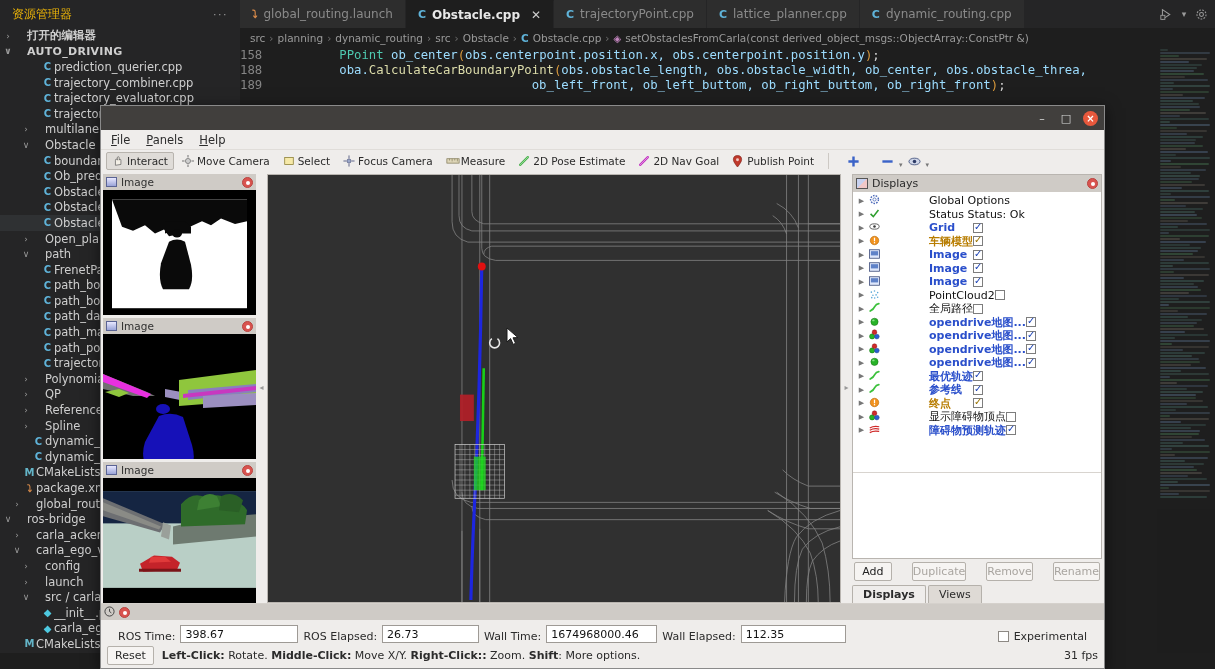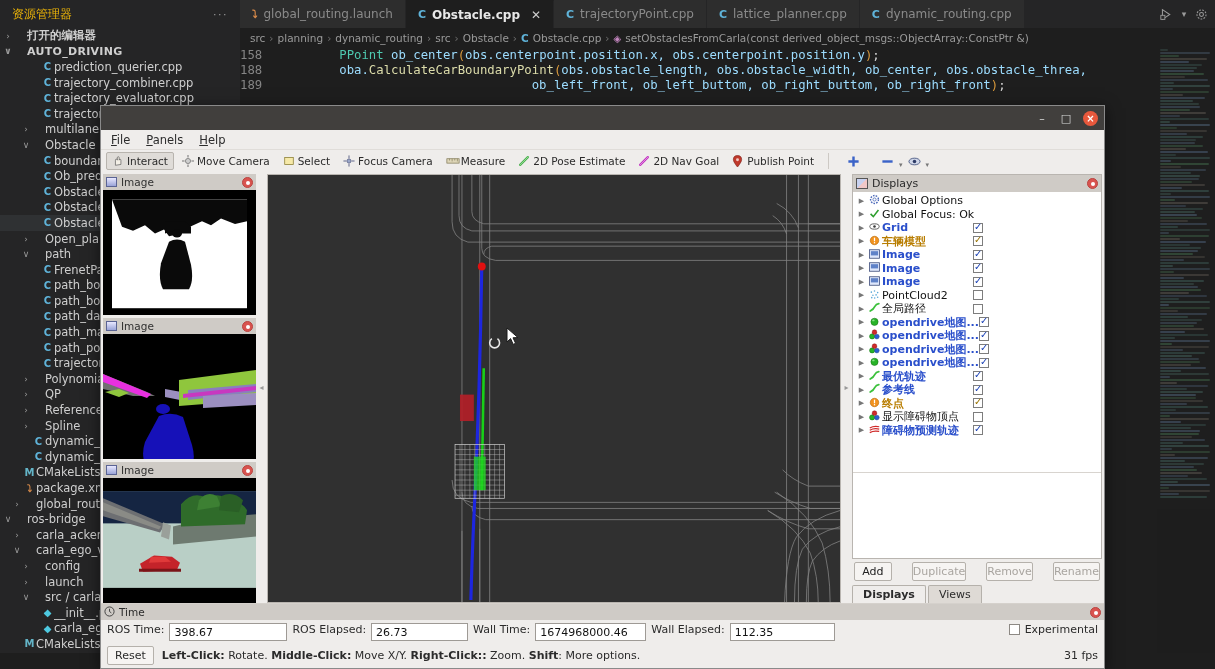--- a/index.html
+++ b/index.html
@@ -118,21 +118,21 @@
   
   .disp-col { width:250px; flex:none; display:flex; flex-direction:column; padding-top:2px; }
   .disp-panel { flex:1; display:flex; flex-direction:column; min-height:0; border:1px solid #b9b5b0; background:#fff;}
   .disp-head { height:17px; background:#cfcbc6; display:flex; align-items:center; gap:4px; padding:0 3px;
                font-size:11px; flex:none; }
   .disp-ico { width:12px; height:11px; background:linear-gradient(135deg,#c8d2f0 50%, #f0c8c8 50%); border:1px solid #555;}
   .disp-tree { flex:none; height:280px; overflow:hidden; background:#fff; font-size:11px; padding-top:2px;}
   .drow { display:flex; align-items:center; height:13.5px; padding-left:3px; }
   .drow .arr { width:11px; color:#777; font-size:7px; text-align:center; flex:none;}
   .drow .dico { width:15px; text-align:center; flex:none; font-size:11px; line-height:1;}
-  .drow .dlbl { flex:1; white-space:nowrap; }
+  .drow .dlbl { flex:1; white-space:nowrap;margin-left:47px; }
   .drow .dlbl.blue { color:#2a4fcb; font-weight:bold; }
   .drow .dlbl.orange { color:#b87d00; font-weight:bold; }
   .drow .dlbl.plain { color:#111; }
   .ckbox { width:10px; height:10px; border:1px solid #7d7d7d; background:#fff; margin-right:118px;
            position:relative; flex:none;}
   .ckbox.on::after { content:"✓"; position:absolute; left:0px; top:-3px; font-size:10px; color:#1b42b5; }
   .ckbox.on.amber::after { color:#9a7400; }
   .disp-blank { flex:1; background:#fff; border-top:1px solid #d8d4cf; }
   .disp-btns { height:24px; display:flex; align-items:center; gap:20px; padding:3px 2px; flex:none;}
   .dbtn { flex:1; height:19px; border:1px solid #b5b1ab; background:#f6f4f2; border-radius:2px;
@@ -141,21 +141,21 @@
   .disp-tabs { height:20px; display:flex; align-items:flex-end; gap:2px; flex:none; }
   .dtab { padding:2px 10px; font-size:11px; background:#dedad5; border:1px solid #b5b1ab; border-bottom:none;
           border-radius:2px 2px 0 0; }
   .dtab.on { background:#efedeb; font-weight:bold; }
 
   
   .rv-time { flex:none; background:#efedeb; border-top:1px solid #d5d1cc; }
   .time-head { height:16px; background:#cfcbc6; display:flex; align-items:center; gap:4px;
                padding:0 3px; font-size:10.5px; }
   .time-head .th-title { flex:1; }
-  .time-row { height:26px; display:flex; align-items:flex-start; gap:5px; padding:3px 6px; font-size:11px; }
+  .time-row { height:26px; display:flex; align-items:flex-end; gap:5px; padding:3px 17px; font-size:11px; }
   .time-row .tl { white-space:nowrap; }
   .tinput { height:18px; border:1px solid #9e9a95; background:#fff; font-size:11px; padding:0 4px;
             display:flex; align-items:center; color:#111; }
   .exp-wrap { margin-left:auto; display:flex; align-items:center; gap:5px; }
   .exp-box { width:11px; height:11px; border:1px solid #8d8984; background:#fff; }
   .time-row2 { height:22px; display:flex; align-items:center; gap:8px; padding:0 6px 4px 6px; font-size:11px; }
   .reset-btn { border:1px solid #b5b1ab; background:#f6f4f2; border-radius:2px; padding:2px 7px; font-size:11px; }
   .hint b { font-weight:bold; }
   .fps { margin-left:auto; font-size:11px; }
 
@@ -864,21 +864,21 @@
                   <circle cx="7" cy="7" r="2" fill="#fff" stroke="#4a68b8" stroke-width="1"></circle>
                   <circle cx="7" cy="7" r="5" fill="none" stroke="#4a68b8" stroke-width="1.8" stroke-dasharray="2 1.5"></circle>
                 </svg></span>
               <span class="dlbl plain">Global Options</span>
             </div>
             <div class="drow">
               <span class="arr">▶</span>
               <span class="dico"><svg viewBox="0 0 14 14" width="11" height="11">
                   <path d="M2 7.5 L5.5 11 L12 2.5" stroke="#2e9e2e" stroke-width="2" fill="none"></path>
                 </svg></span>
-              <span class="dlbl plain">Global Focus: Ok</span>
+              <span class="dlbl plain">Status Status: Ok</span>
             </div>
             <div class="drow">
               <span class="arr">▶</span>
               <span class="dico"><svg viewBox="0 0 14 14" width="11" height="11">
                   <ellipse cx="7" cy="7" rx="6" ry="3.4" fill="none" stroke="#3a3a3a" stroke-width="1"></ellipse>
                   <circle cx="7" cy="7" r="1.6" fill="#3a3a3a"></circle>
                 </svg></span>
               <span class="dlbl blue">Grid</span>
               <span class="ckbox on"></span>
             </div>
@@ -1045,21 +1045,20 @@
   </div>
 
   <div class="rv-time">
     <div class="time-head">
       <span>
         <svg width="11" height="11" viewBox="0 0 12 12">
             <circle cx="6" cy="6" r="5" fill="none" stroke="#3a3a3a" stroke-width="1"></circle>
             <path d="M6 3 V6 L8 7.5" stroke="#3a3a3a" stroke-width="1" fill="none"></path>
           </svg>
       </span>
-      <span class="th-title">Time</span>
       <span class="ph-close"></span>
     </div>
     <div class="time-row" id="timerow">
         <span class="tl">ROS Time:</span>
         <span class="tinput" style="width: 118px;">398.67</span>
         <span class="tl">ROS Elapsed:</span>
         <span class="tinput" style="width: 97px;">26.73</span>
         <span class="tl">Wall Time:</span>
         <span class="tinput" style="width: 111px;">1674968000.46</span>
         <span class="tl">Wall Elapsed:</span>

